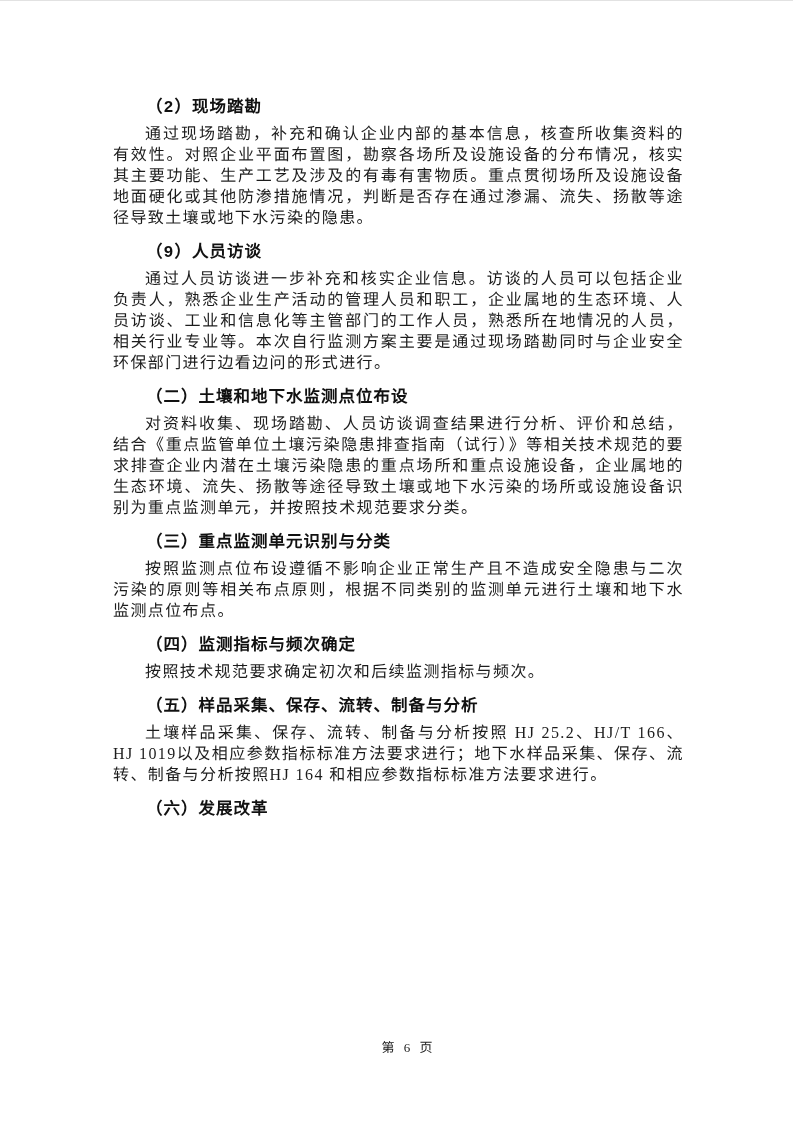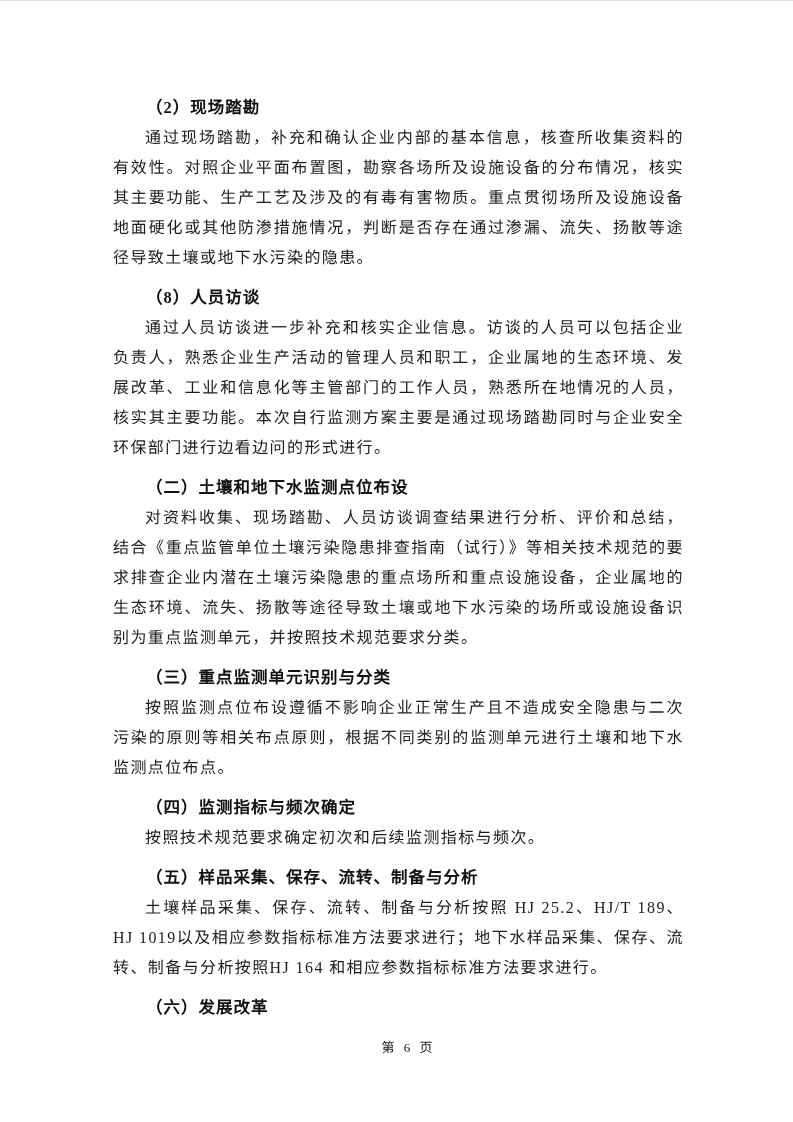--- a/index.html
+++ b/index.html
@@ -19,35 +19,35 @@
       color: #1c1c1c;
       font-family: "Liberation Serif", "DejaVu Serif", serif;
     }
     .content {
       position: absolute;
       left: 113px;
       top: 92px;
       width: 571px;
     }
     .section-heading {
-      font-family: Liberation Serif, serif;
+      font-family: Liberation Mono, monospace;
       font-weight: bold;
       font-size: 16.5px;
       line-height: 30px;
       margin: 10px 0 0 0;
       text-indent: 2em;
       letter-spacing: 1px;
       color: #111111;
     }
     .section:first-child .section-heading {
       margin-top: 0;
     }
     .paragraph {
       font-size: 16px;
-      line-height: 30px;
+      line-height: 21px;
       margin: 0;
       text-indent: 2em;
       text-align: justify;
       letter-spacing: 1.4px;
       color: #1c1c1c;
     }
     .footer {
       position: absolute;
       top: 1036px;
       left: 12px;
@@ -65,42 +65,42 @@
 
 <div class="page">
   <div class="content">
 
     <div class="section">
       <h3 class="section-heading">（2）现场踏勘</h3>
       <p class="paragraph">通过现场踏勘，补充和确认企业内部的基本信息，核查所收集资料的有效性。对照企业平面布置图，勘察各场所及设施设备的分布情况，核实其主要功能、生产工艺及涉及的有毒有害物质。重点贯彻场所及设施设备地面硬化或其他防渗措施情况，判断是否存在通过渗漏、流失、扬散等途径导致土壤或地下水污染的隐患。</p>
     </div>
 
     <div class="section">
-      <h3 class="section-heading">（8）人员访谈</h3>
-      <p class="paragraph">通过人员访谈进一步补充和核实企业信息。访谈的人员可以包括企业负责人，熟悉企业生产活动的管理人员和职工，企业属地的生态环境、发展改革、工业和信息化等主管部门的工作人员，熟悉所在地情况的人员，核实其主要功能。本次自行监测方案主要是通过现场踏勘同时与企业安全环保部门进行边看边问的形式进行。</p>
+      <h3 class="section-heading">（9）人员访谈</h3>
+      <p class="paragraph">通过人员访谈进一步补充和核实企业信息。访谈的人员可以包括企业负责人，熟悉企业生产活动的管理人员和职工，企业属地的生态环境、人员访谈、工业和信息化等主管部门的工作人员，熟悉所在地情况的人员，相关行业专业等。本次自行监测方案主要是通过现场踏勘同时与企业安全环保部门进行边看边问的形式进行。</p>
     </div>
 
     <div class="section">
       <h3 class="section-heading">（二）土壤和地下水监测点位布设</h3>
       <p class="paragraph">对资料收集、现场踏勘、人员访谈调查结果进行分析、评价和总结，结合《重点监管单位土壤污染隐患排查指南（试行）》等相关技术规范的要求排查企业内潜在土壤污染隐患的重点场所和重点设施设备，企业属地的生态环境、流失、扬散等途径导致土壤或地下水污染的场所或设施设备识别为重点监测单元，并按照技术规范要求分类。</p>
     </div>
 
     <div class="section">
       <h3 class="section-heading">（三）重点监测单元识别与分类</h3>
       <p class="paragraph">按照监测点位布设遵循不影响企业正常生产且不造成安全隐患与二次污染的原则等相关布点原则，根据不同类别的监测单元进行土壤和地下水监测点位布点。</p>
     </div>
 
     <div class="section">
       <h3 class="section-heading">（四）监测指标与频次确定</h3>
       <p class="paragraph">按照技术规范要求确定初次和后续监测指标与频次。</p>
     </div>
 
     <div class="section">
       <h3 class="section-heading">（五）样品采集、保存、流转、制备与分析</h3>
-      <p class="paragraph">土壤样品采集、保存、流转、制备与分析按照 HJ 25.2、HJ/T 189、HJ 1019以及相应参数指标标准方法要求进行；地下水样品采集、保存、流转、制备与分析按照HJ 164 和相应参数指标标准方法要求进行。</p>
+      <p class="paragraph">土壤样品采集、保存、流转、制备与分析按照 HJ 25.2、HJ/T 166、HJ 1019以及相应参数指标标准方法要求进行；地下水样品采集、保存、流转、制备与分析按照HJ 164 和相应参数指标标准方法要求进行。</p>
     </div>
 
     <div class="section">
       <h3 class="section-heading">（六）发展改革</h3>
     </div>
 
   </div>
 
   <div class="footer">
     <span class="page-number">第 6 页</span>

